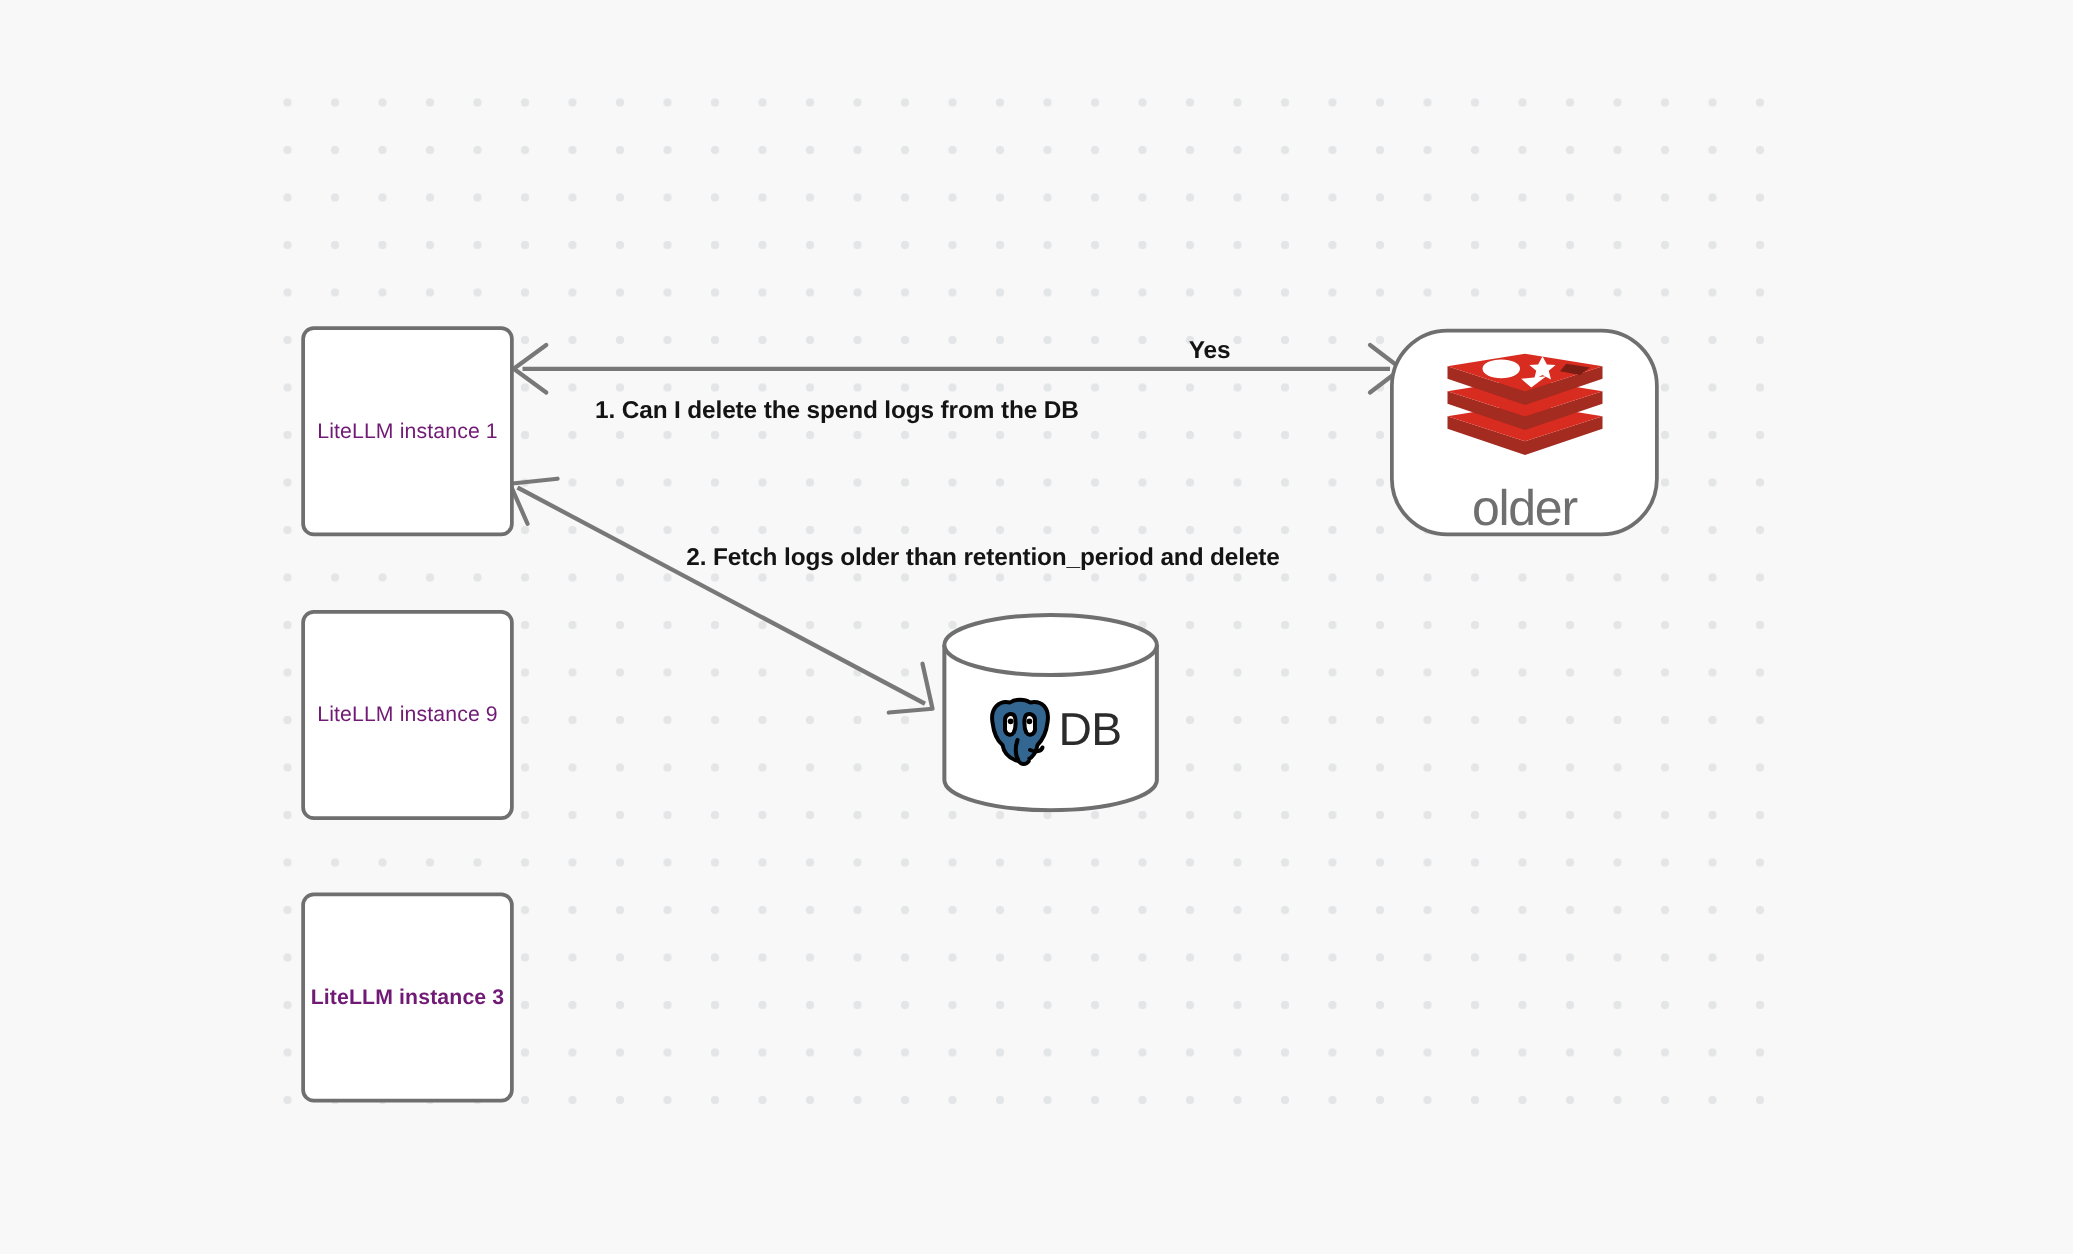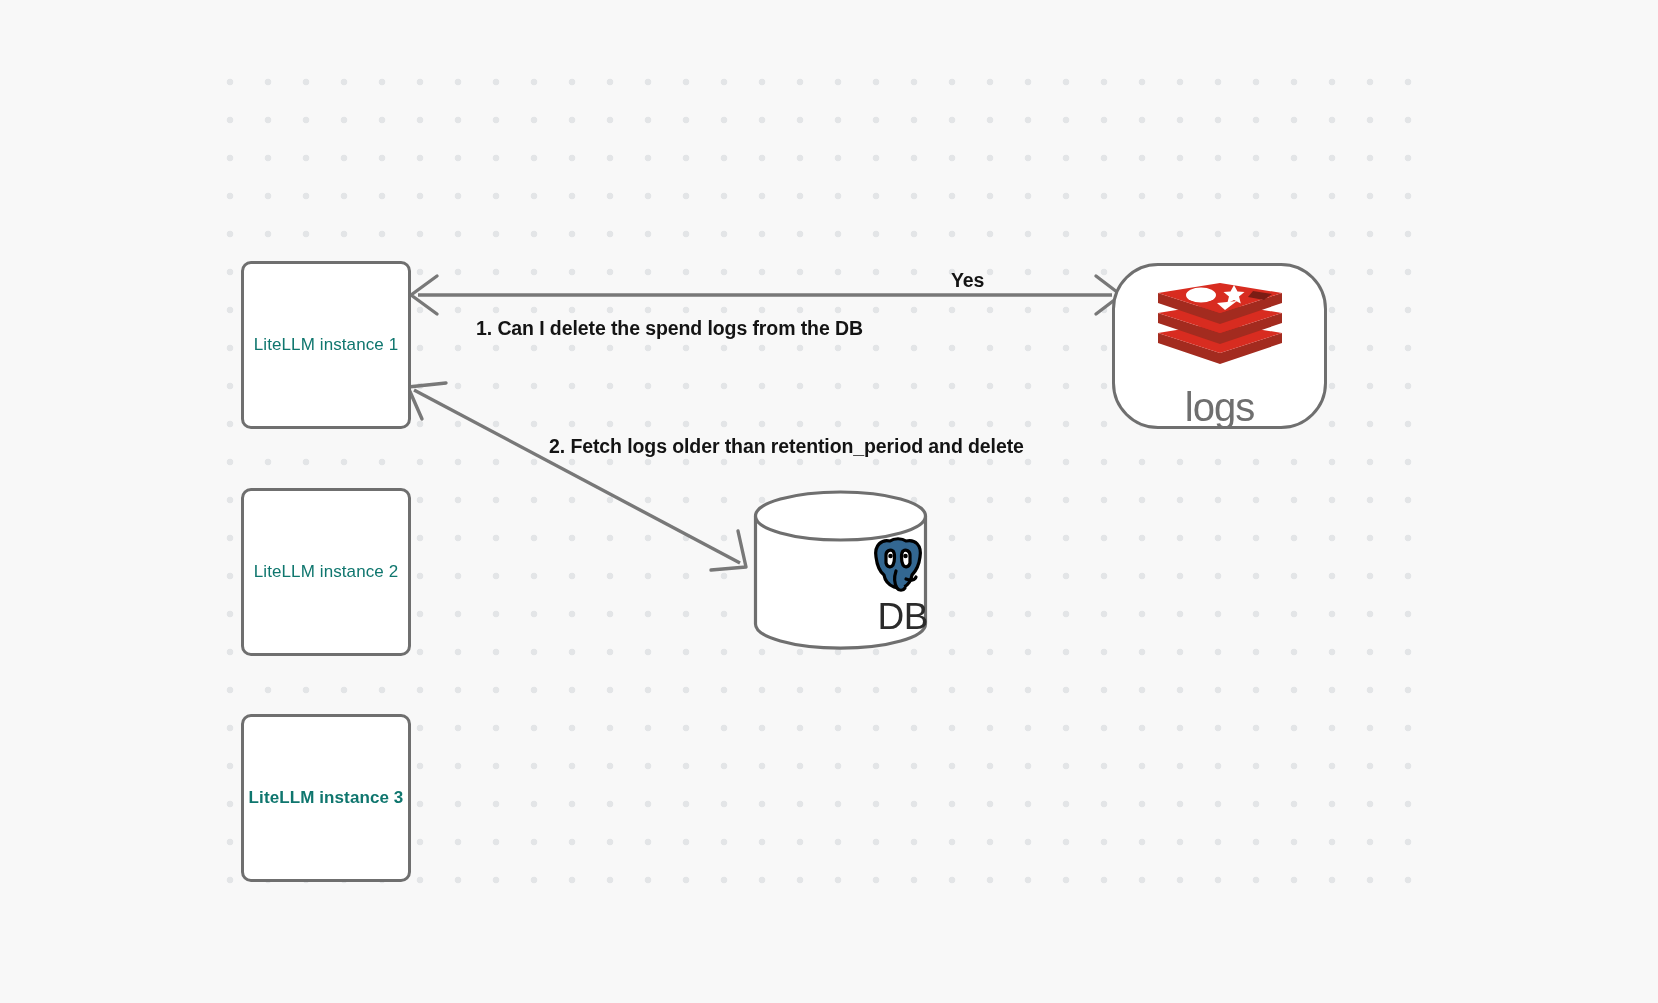--- a/index.html
+++ b/index.html
@@ -52,21 +52,21 @@
     box-sizing: border-box;
     background: #ffffff;
     border: 3px solid #6f6f6f;
     border-radius: 10px;
     display: flex;
     align-items: center;
     justify-content: center;
   }
   .node-box .node-label {
     font-size: 17px;
-    color: #0f766e;
+    color: #701a75;
     font-family: "Liberation Sans", sans-serif;
     letter-spacing: 0.1px;
     text-align: center;
     line-height: 1.2;
   }
 
   #node-litellm-1 { left: 241px; top: 261px; width: 170px; height: 168px; }
   #node-litellm-2 { left: 241px; top: 488px; width: 170px; height: 168px; }
   #node-litellm-3 { left: 241px; top: 714px; width: 170px; height: 168px; font-weight: bold; }
 
@@ -105,24 +105,23 @@
     left: 0;
     top: 0;
   }
   #node-database .db-inner {
     position: absolute;
     left: 0;
     top: 54px;
     width: 175px;
     height: 80px;
     display: flex;
-    align-items: flex-end;
+    align-items: center;
     justify-content: center;
     gap: 1px;
-    flex-direction: column;
   }
   #node-database .pg-logo {
     width: 64px;
     height: 64px;
     display: block;
     margin-right: -2px;
   }
   #node-database .db-text {
     font-size: 37px;
     font-weight: 400;
@@ -175,21 +174,21 @@
 
   <div class="edge-label" id="label-yes">Yes</div>
 
   <div class="edge-label" id="label-step-2">2.  Fetch logs older than retention_period and delete</div>
 
   <div class="node-box" id="node-litellm-1">
     <span class="node-label">LiteLLM instance 1</span>
   </div>
 
   <div class="node-box" id="node-litellm-2">
-    <span class="node-label">LiteLLM instance 2</span>
+    <span class="node-label">LiteLLM instance 9</span>
   </div>
 
   <div class="node-box" id="node-litellm-3">
     <span class="node-label">LiteLLM instance 3</span>
   </div>
 
   <div id="node-redis">
     <span class="redis-logo-wrap">
       <svg viewBox="0 0 168 128" width="168" height="128" xmlns="http://www.w3.org/2000/svg">
 
@@ -208,21 +207,21 @@
           <polygon points="84,18 146,28 84,48 22,28" fill="#d82c20"></polygon>
         </g>
 
         <ellipse cx="65" cy="30" rx="15" ry="7.5" fill="#ffffff"></ellipse>
         <polygon points="98,20 101.5,26.5 108.5,27 103,31.5 104.8,38.5 98,35 91.2,38.5 93,31.5 87.5,27 94.5,26.5" fill="#ffffff"></polygon>
         <polygon points="81,38 101,36 89,45" fill="#ffffff"></polygon>
 
         <polygon points="117,26 136,29 128,35 112,32" fill="#7b1d14"></polygon>
       </svg>
     </span>
-    <span style="font-family:'Liberation Sans',sans-serif;font-size:40px;font-weight:400;color:#6f6f6f;letter-spacing:-1px;line-height:1;margin-top:-6px;">logs</span>
+    <span style="font-family:'Liberation Sans',sans-serif;font-size:40px;font-weight:400;color:#6f6f6f;letter-spacing:-1px;line-height:1;margin-top:-6px;">older</span>
   </div>
 
   <div id="node-database">
     <svg class="cyl-svg" viewBox="0 0 175 160" width="175" height="160" xmlns="http://www.w3.org/2000/svg">
       <path d="M2.5,26 L2.5,134 A84.5,24 0 0 0 172.5,134 L172.5,26" fill="#ffffff" stroke="#6f6f6f" stroke-width="3.2"></path>
       <ellipse cx="87.5" cy="26" rx="85" ry="24" fill="#ffffff" stroke="#6f6f6f" stroke-width="3.2"></ellipse>
     </svg>
     <div class="db-inner">
       <span class="pg-logo">
         <svg viewBox="0 0 64 64" width="64" height="64" xmlns="http://www.w3.org/2000/svg">

